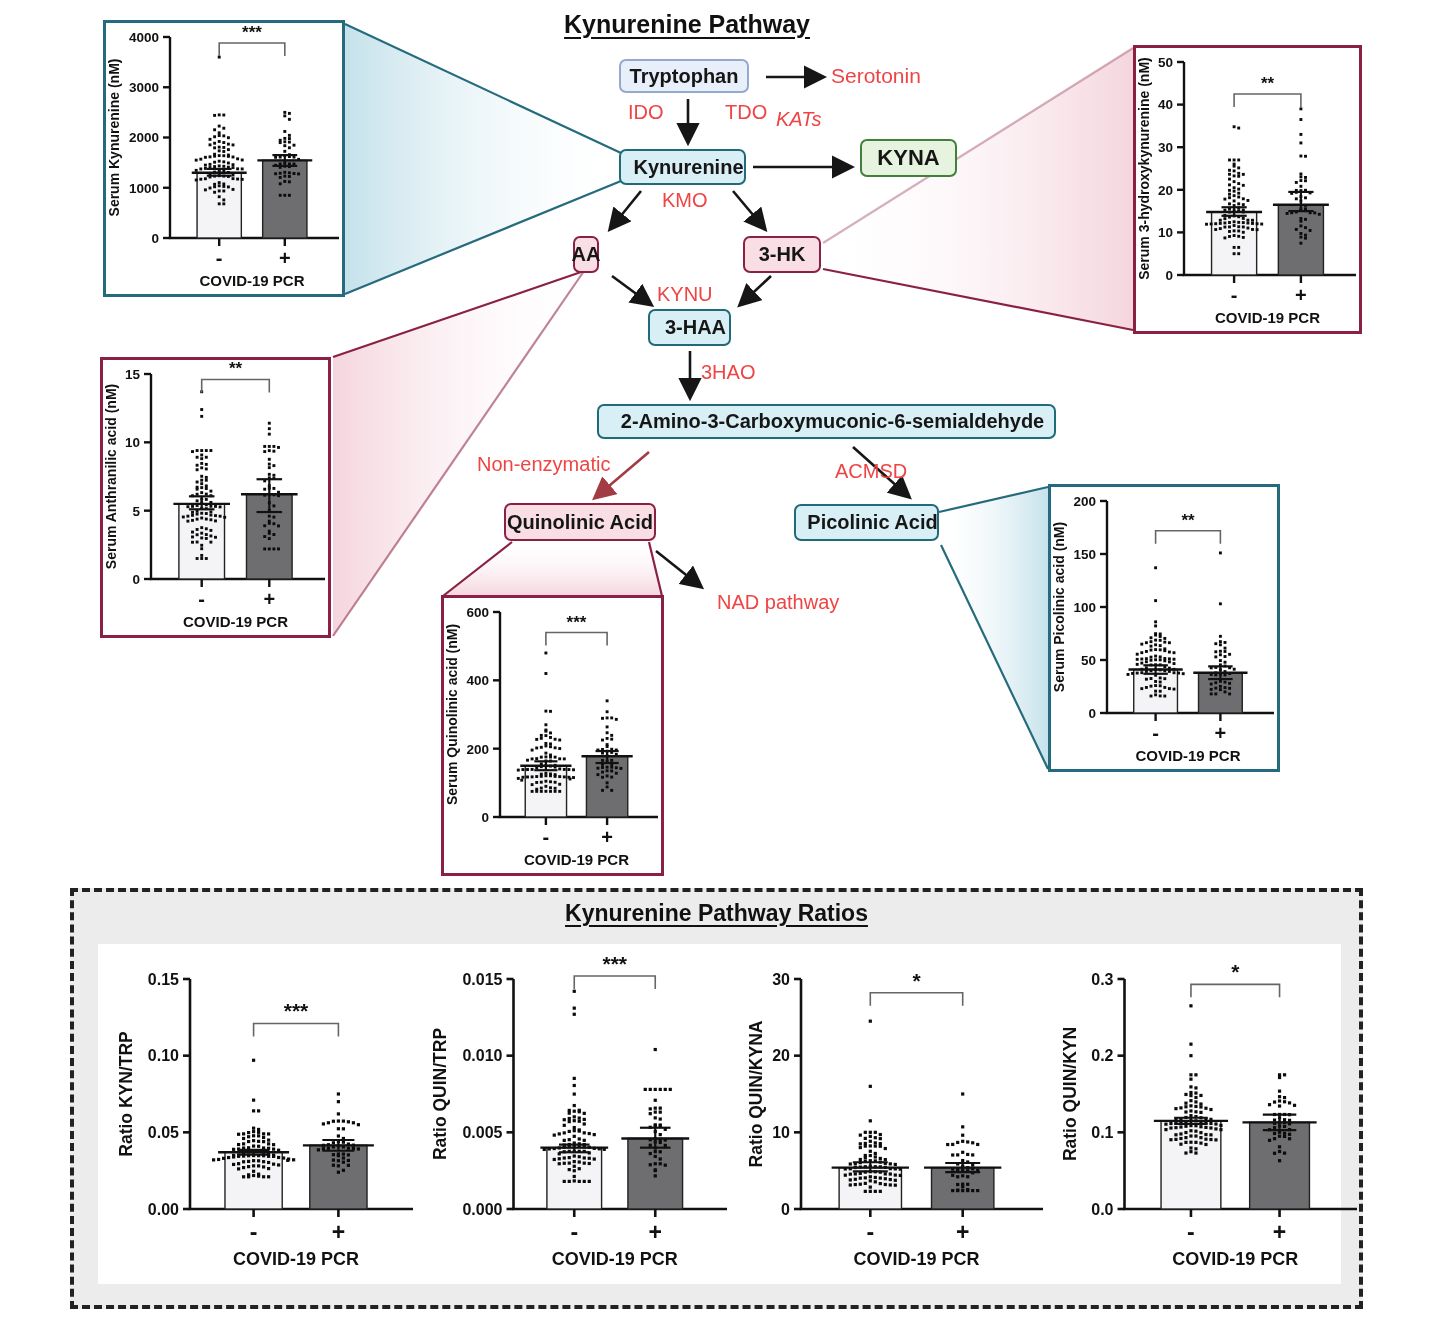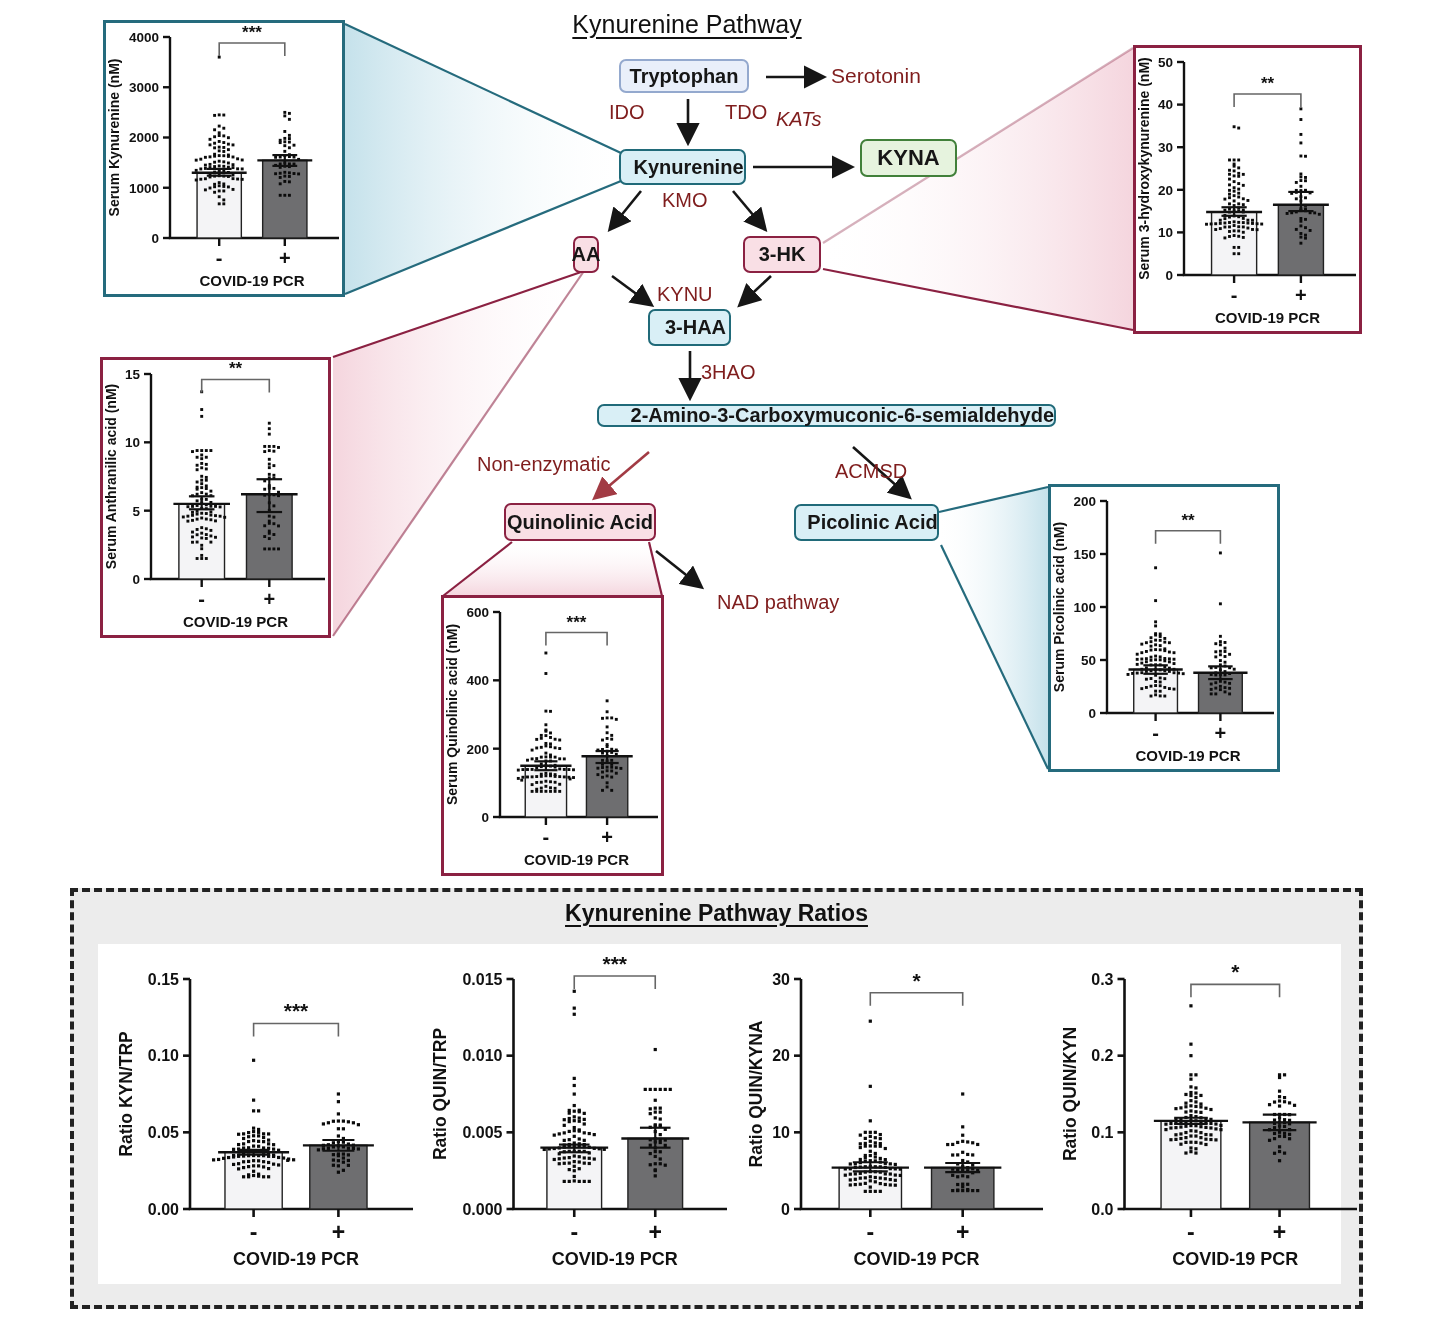--- a/index.html
+++ b/index.html
@@ -1,29 +1,29 @@
 <!DOCTYPE html>
 <html><head>
 <meta charset="utf-8">
 <style>
   html,body{margin:0;padding:0;background:#ffffff;}
   #stage{position:relative;width:1430px;height:1333px;background:#ffffff;
          font-family:"Liberation Sans",sans-serif;overflow:hidden;}
   #bg-layer{position:absolute;left:0;top:0;z-index:0;}
   .pathway-title{position:absolute;left:687px;top:10px;transform:translateX(-50%);
-      font-size:25px;font-weight:normal;color:#111;text-decoration:underline;
+      font-size:25px;font-weight:bold;color:#111;text-decoration:underline;
       text-underline-offset:4px;white-space:nowrap;z-index:3;}
   .pathway-box{position:absolute;display:flex;align-items:center;justify-content:center;
       border-radius:7px;font-weight:bold;font-size:20px;color:#161616;z-index:3;
       white-space:nowrap;box-sizing:border-box;}
   .box-blue {background:#e9effa;border:2.5px solid #94a9ce;}
   .box-cyan {background:#d9eff6;border:2.5px solid #206a79;padding-left:12px;}
   .box-green{background:#e6f3de;border:2.5px solid #41803a;}
   .box-pink {background:#f9dfe5;border:2.5px solid #8b2142;}
-  .pathway-label{position:absolute;font-size:20px;color:#7f1d1d;z-index:3;white-space:nowrap;}
+  .pathway-label{position:absolute;font-size:20px;color:#ef4444;z-index:3;white-space:nowrap;}
   .chart-frame{position:absolute;background:#ffffff;box-sizing:border-box;z-index:4;}
   .frame-teal  {border:3px solid #256b7d;}
   .frame-maroon{border:3px solid #8b2142;}
   .ratios-panel{position:absolute;left:70px;top:888px;width:1293px;height:421px;
       background:#ececec;border:4px dashed #222;box-sizing:border-box;z-index:2;}
   .ratios-title{position:absolute;left:50%;top:8px;transform:translateX(-50%);
       font-size:23px;font-weight:bold;color:#111;text-decoration:underline;
       text-underline-offset:4px;white-space:nowrap;}
   .ratios-inner{position:absolute;left:24px;top:52px;width:1243px;height:340px;background:#ffffff;}
   .ratio-svg{position:absolute;top:9px;}
@@ -104,42 +104,42 @@
     </g>
     <path d="M649 452 L596 497" stroke="#a23b44" stroke-width="2.6" fill="none" marker-end="url(#ah-red)"></path>
   </svg>
 
   <div class="pathway-title">Kynurenine Pathway</div>
 
   <div class="pathway-box box-blue" style="left:619px;top:59px;width:130px;height:34px;">
       <span>Tryptophan</span>
     </div>
   <div class="pathway-label" style="left:831px;top:64px;font-size:21px;">Serotonin</div>
-  <div class="pathway-label" style="left:609px;top:101px;">IDO</div>
+  <div class="pathway-label" style="left:628px;top:101px;">IDO</div>
   <div class="pathway-label" style="left:701px;top:101px;margin-left:24px;">TDO</div>
   <div class="pathway-box box-cyan" style="left:619px;top:149px;width:127px;height:36px;">
       <span>Kynurenine</span>
     </div>
   <div class="pathway-label" style="left:776px;top:108px;font-style:italic;">KATs</div>
   <div class="pathway-box box-green" style="left:860px;top:139px;width:97px;height:38px;font-size:22px;">
       <span>KYNA</span>
     </div>
   <div class="pathway-label" style="left:662px;top:189px;">KMO</div>
   <div class="pathway-box box-pink" style="left:573px;top:236px;width:26px;height:37px;">
       <span>AA</span>
     </div>
   <div class="pathway-box box-pink" style="left:743px;top:236px;width:78px;height:37px;">
       <span>3-HK</span>
     </div>
   <div class="pathway-label" style="left:657px;top:257px;margin-top:26px;">KYNU</div>
   <div class="pathway-box box-cyan" style="left:648px;top:309px;width:83px;height:37px;">
       <span>3-HAA</span>
     </div>
   <div class="pathway-label" style="left:701px;top:361px;">3HAO</div>
-  <div class="pathway-box box-cyan" style="left:597px;top:404px;width:459px;height:23px;justify-content:flex-end;">
+  <div class="pathway-box box-cyan" style="left:597px;top:404px;width:459px;height:35px;">
       <span>2-Amino-3-Carboxymuconic-6-semialdehyde</span>
     </div>
   <div class="pathway-label" style="left:477px;top:453px;">Non-enzymatic</div>
   <div class="pathway-label" style="left:835px;top:460px;">ACMSD</div>
   <div class="pathway-box box-pink" style="left:504px;top:503px;width:152px;height:38px;">
       <span>Quinolinic Acid</span>
     </div>
   <div class="pathway-box box-cyan" style="left:794px;top:504px;width:145px;height:37px;">
       <span>Picolinic Acid</span>
     </div>

